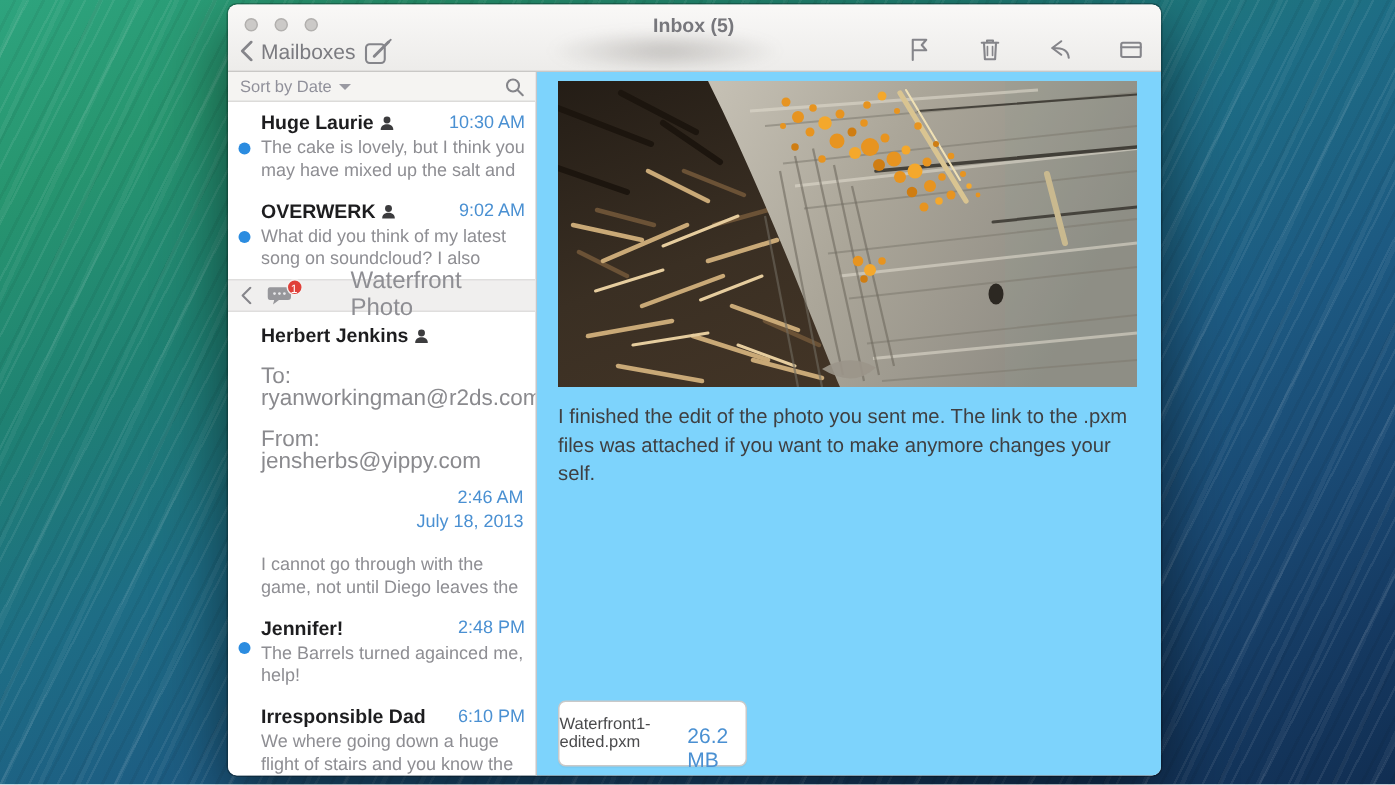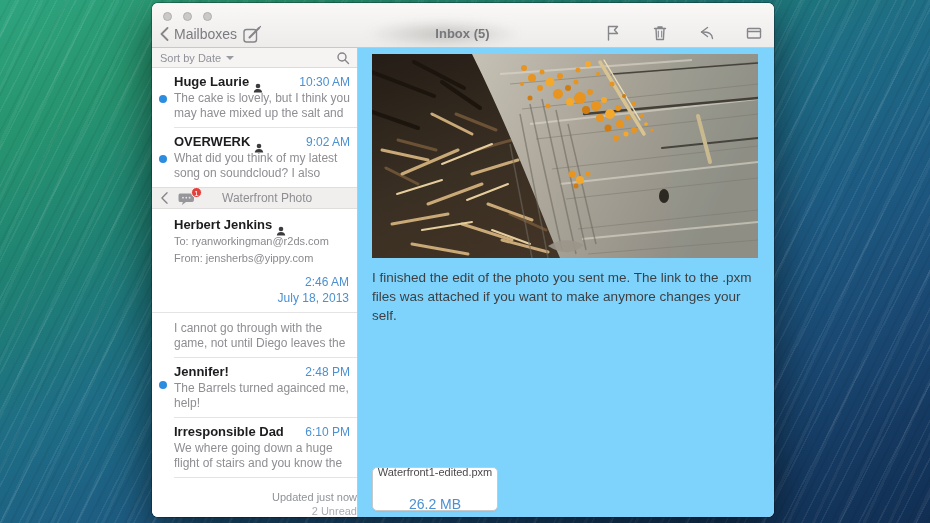--- a/index.html
+++ b/index.html
@@ -48,21 +48,21 @@
   }
   .back-group { position:absolute; left:8px; top:23px; display:flex; align-items:center; gap:5px; color:#7b7b80; }
   .back-group .back-label { font-size:14px; color:#7b7b80; }
   .compose { position:absolute; left:90px; top:22px; width:20px; height:20px; }
   .smudge {
     position:absolute; left:214px; top:17px; width:155px; height:28px;
     background:radial-gradient(closest-side, rgba(104,99,94,.33), rgba(104,99,94,0));
     filter:blur(4px);
   }
   .win-title {
-    position:absolute; left:50%; top:23px; transform:translateX(-51%);
+    position:absolute; left:50%; top:6px; transform:translateX(-51%);
     font-size:13px; font-weight:bold; color:#77777c;
   }
   .tool-icons { position:absolute; right:11px; top:21px; display:flex; gap:29px; }
   .tool-icons .tbtn { width:18px; height:18px; display:flex; align-items:center; justify-content:center; }
   svg.stroke { stroke:#85858a; fill:none; stroke-width:1.4; stroke-linecap:round; stroke-linejoin:round; }
 
   
   .main { flex:1; display:flex; min-height:0; }
 
   
@@ -73,63 +73,63 @@
   .sortbar {
     height:20px; flex:0 0 20px; background:#f5f4f2; border-bottom:1px solid #dcdbd9;
     display:flex; align-items:center; padding:0 8px; position:relative;
   }
   .sortbar .sort-label { font-size:11px; color:#90909a; }
   .caret { width:0; height:0; border-left:4px solid transparent; border-right:4px solid transparent;
     border-top:4px solid #9a9aa2; margin-left:5px; }
   .searchicon { position:absolute; right:7px; top:3px; width:14px; height:14px; }
 
   .msg-row { position:relative; padding:6px 7px 6px 22px; }
-  .msg-top { display:flex; align-items:flex-end; }
+  .msg-top { display:flex; align-items:flex-start; }
   .sender { font-size:13px; font-weight:bold; color:#1d1d1f; white-space:nowrap; }
   .person { width:10px; height:10px; margin-left:4px; flex:0 0 auto; }
   .msg-time { margin-left:auto; font-size:12px; color:#4a90d2; white-space:nowrap; }
   .preview { margin-top:2px; font-size:12px; line-height:15px; color:#8e8e93; max-height:30px; overflow:hidden; }
   .dot { position:absolute; left:7px; top:27px; width:8px; height:8px; border-radius:50%; background:#2b8ce0; }
   .dot.hi { top:23px; }
   .sep { height:1px; background:#e4e4e4; margin-left:22px; }
   .sep.full { margin-left:0; }
 
   .thread-header {
     height:22px; background:#f0efee; border-top:1px solid #dfdedd; border-bottom:1px solid #dfdedd;
     display:flex; align-items:center; padding:0 8px; position:relative;
   }
   .thread-header .chev { width:9px; height:12px; margin-right:9px; }
   .bubble-wrap { position:relative; width:18px; height:13px; margin-right:0; }
   .badge {
     position:absolute; right:-6px; top:-5px; min-width:11px; height:11px; border-radius:6px;
     background:#e0413a; color:#fff; font-size:8px; line-height:11px; text-align:center; padding:0 2px;
     border:1px solid #f3f2f1;
   }
-  .thread-label { font-size:12px; color:#8e8e93; margin-left:26px; }
+  .thread-label { font-size:16px; color:#8e8e93; margin-left:38px; }
 
   .open-msg { padding:8px 8px 6px 22px; }
-  .addr { font-size:11px; line-height:15px; color:#8a8a8e; margin-top:2px; }
+  .addr { font-size:15px; line-height:15px; color:#8a8a8e; margin-top:12px; }
   .open-time { margin-top:8px; text-align:right; font-size:12px; line-height:16px; color:#4a90d2; }
 
   .list-footer { margin-top:auto; text-align:right; }
   .list-footer .f1 { font-size:11px; color:#8f9398; }
   .list-footer .f2 { font-size:11px; color:#a9adb2; margin-top:2px; }
 
   
   .content { flex:1; position:relative; background:#7dd3fc; overflow:hidden; }
   .photo {
     margin:6px 0 0 14px; width:386px; height:204px; display:block;
   }
   .body-text {
     margin:10px 16px 0 14px; font-size:13.5px; line-height:19px; color:#3f3f41; max-width:404px;
   }
   .attachment {
     position:absolute; left:14px; bottom:6px; width:126px; height:44px;
     background:#fff; border:1px solid #c9c9c9; border-radius:5px;
-    display:flex; flex-direction:column; align-items:center; justify-content:center;
+    display:flex; flex-direction:row; align-items:center; justify-content:center;
     box-shadow:0 1px 1px rgba(0,0,0,.04);
   }
   .attachment .fname { font-size:11px; color:#4a4a4c; }
   .attachment .fsize { font-size:14px; color:#4a90d2; margin-top:18px; }
 </style>
 </head>
 <body>
 
 <div class="desktop">
   <div class="waves1"></div>

